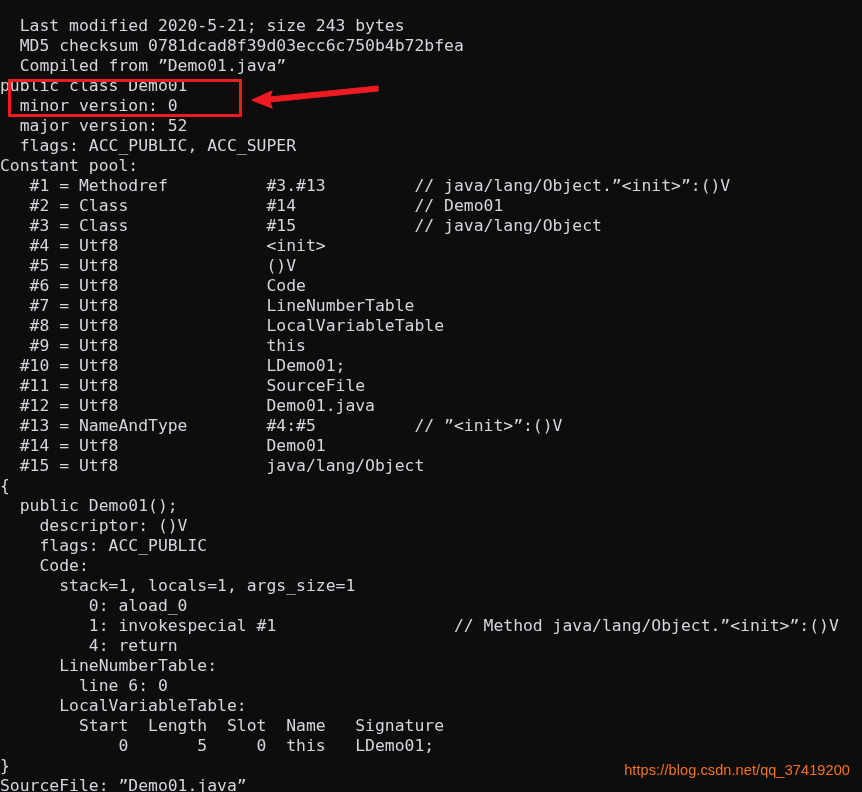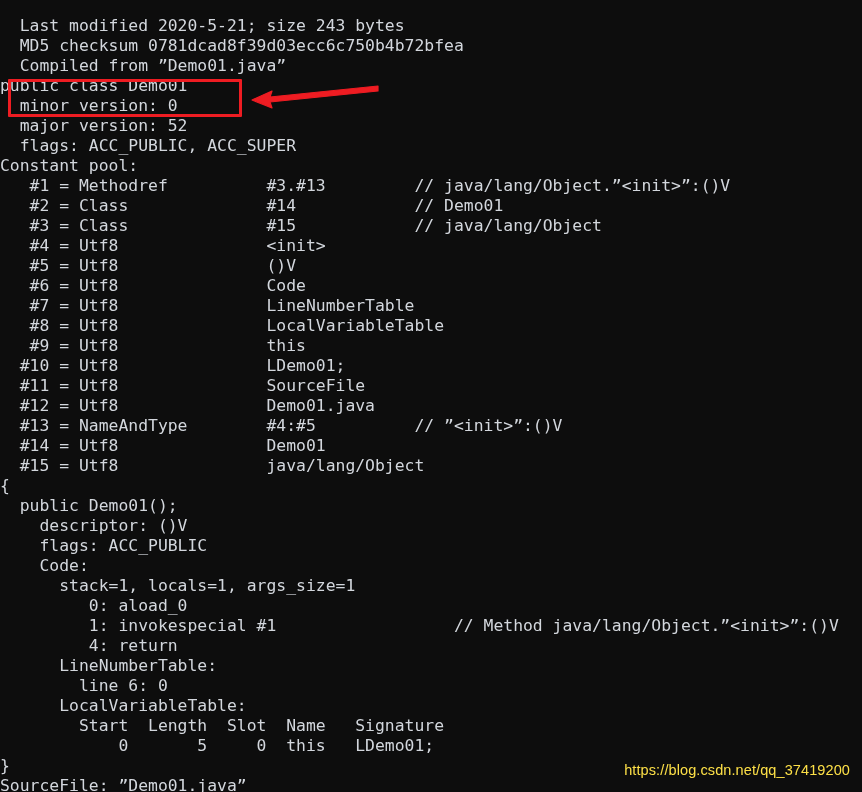--- a/index.html
+++ b/index.html
@@ -54,21 +54,21 @@
     width: 136px;
     height: 36px;
     pointer-events: none;
   }
   #watermark {
     position: absolute;
     right: 12px;
     top: 762px;
     font-family: "Liberation Sans", "DejaVu Sans", sans-serif;
     font-size: 14.5px;
-    color: #fde047;
+    color: #f97316;
     letter-spacing: 0.1px;
     white-space: pre;
   }
 </style>
 </head>
 <body>
 
 <div id="screen">
 
   <pre id="terminal"><span class="line">  Last modified 2020-5-21; size 243 bytes</span><span class="line">  MD5 checksum 0781dcad8f39d03ecc6c750b4b72bfea</span><span class="line">  Compiled from ”Demo01.java”</span><span class="line">public class Demo01</span><span class="line">  minor version: 0</span><span class="line">  major version: 52</span><span class="line">  flags: ACC_PUBLIC, ACC_SUPER</span><span class="line">Constant pool:</span><span class="line">   #1 = Methodref          #3.#13         // java/lang/Object.”&lt;init&gt;”:()V</span><span class="line">   #2 = Class              #14            // Demo01</span><span class="line">   #3 = Class              #15            // java/lang/Object</span><span class="line">   #4 = Utf8               &lt;init&gt;</span><span class="line">   #5 = Utf8               ()V</span><span class="line">   #6 = Utf8               Code</span><span class="line">   #7 = Utf8               LineNumberTable</span><span class="line">   #8 = Utf8               LocalVariableTable</span><span class="line">   #9 = Utf8               this</span><span class="line">  #10 = Utf8               LDemo01;</span><span class="line">  #11 = Utf8               SourceFile</span><span class="line">  #12 = Utf8               Demo01.java</span><span class="line">  #13 = NameAndType        #4:#5          // ”&lt;init&gt;”:()V</span><span class="line">  #14 = Utf8               Demo01</span><span class="line">  #15 = Utf8               java/lang/Object</span><span class="line">{</span><span class="line">  public Demo01();</span><span class="line">    descriptor: ()V</span><span class="line">    flags: ACC_PUBLIC</span><span class="line">    Code:</span><span class="line">      stack=1, locals=1, args_size=1</span><span class="line">         0: aload_0</span><span class="line">         1: invokespecial #1                  // Method java/lang/Object.”&lt;init&gt;”:()V</span><span class="line">         4: return</span><span class="line">      LineNumberTable:</span><span class="line">        line 6: 0</span><span class="line">      LocalVariableTable:</span><span class="line">        Start  Length  Slot  Name   Signature</span><span class="line">            0       5     0  this   LDemo01;</span><span class="line">}</span><span class="line">SourceFile: ”Demo01.java”</span></pre>

